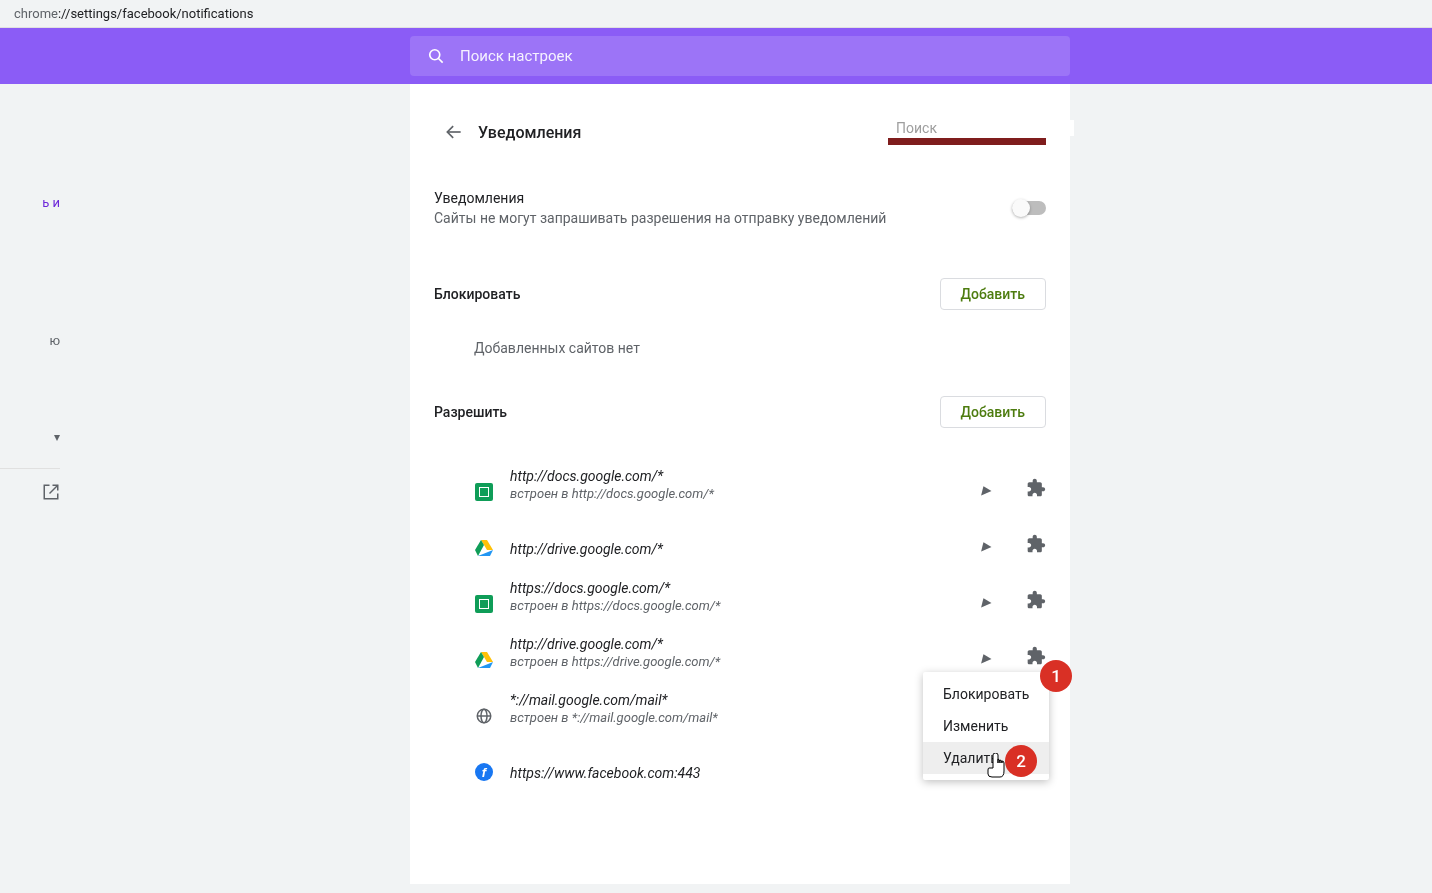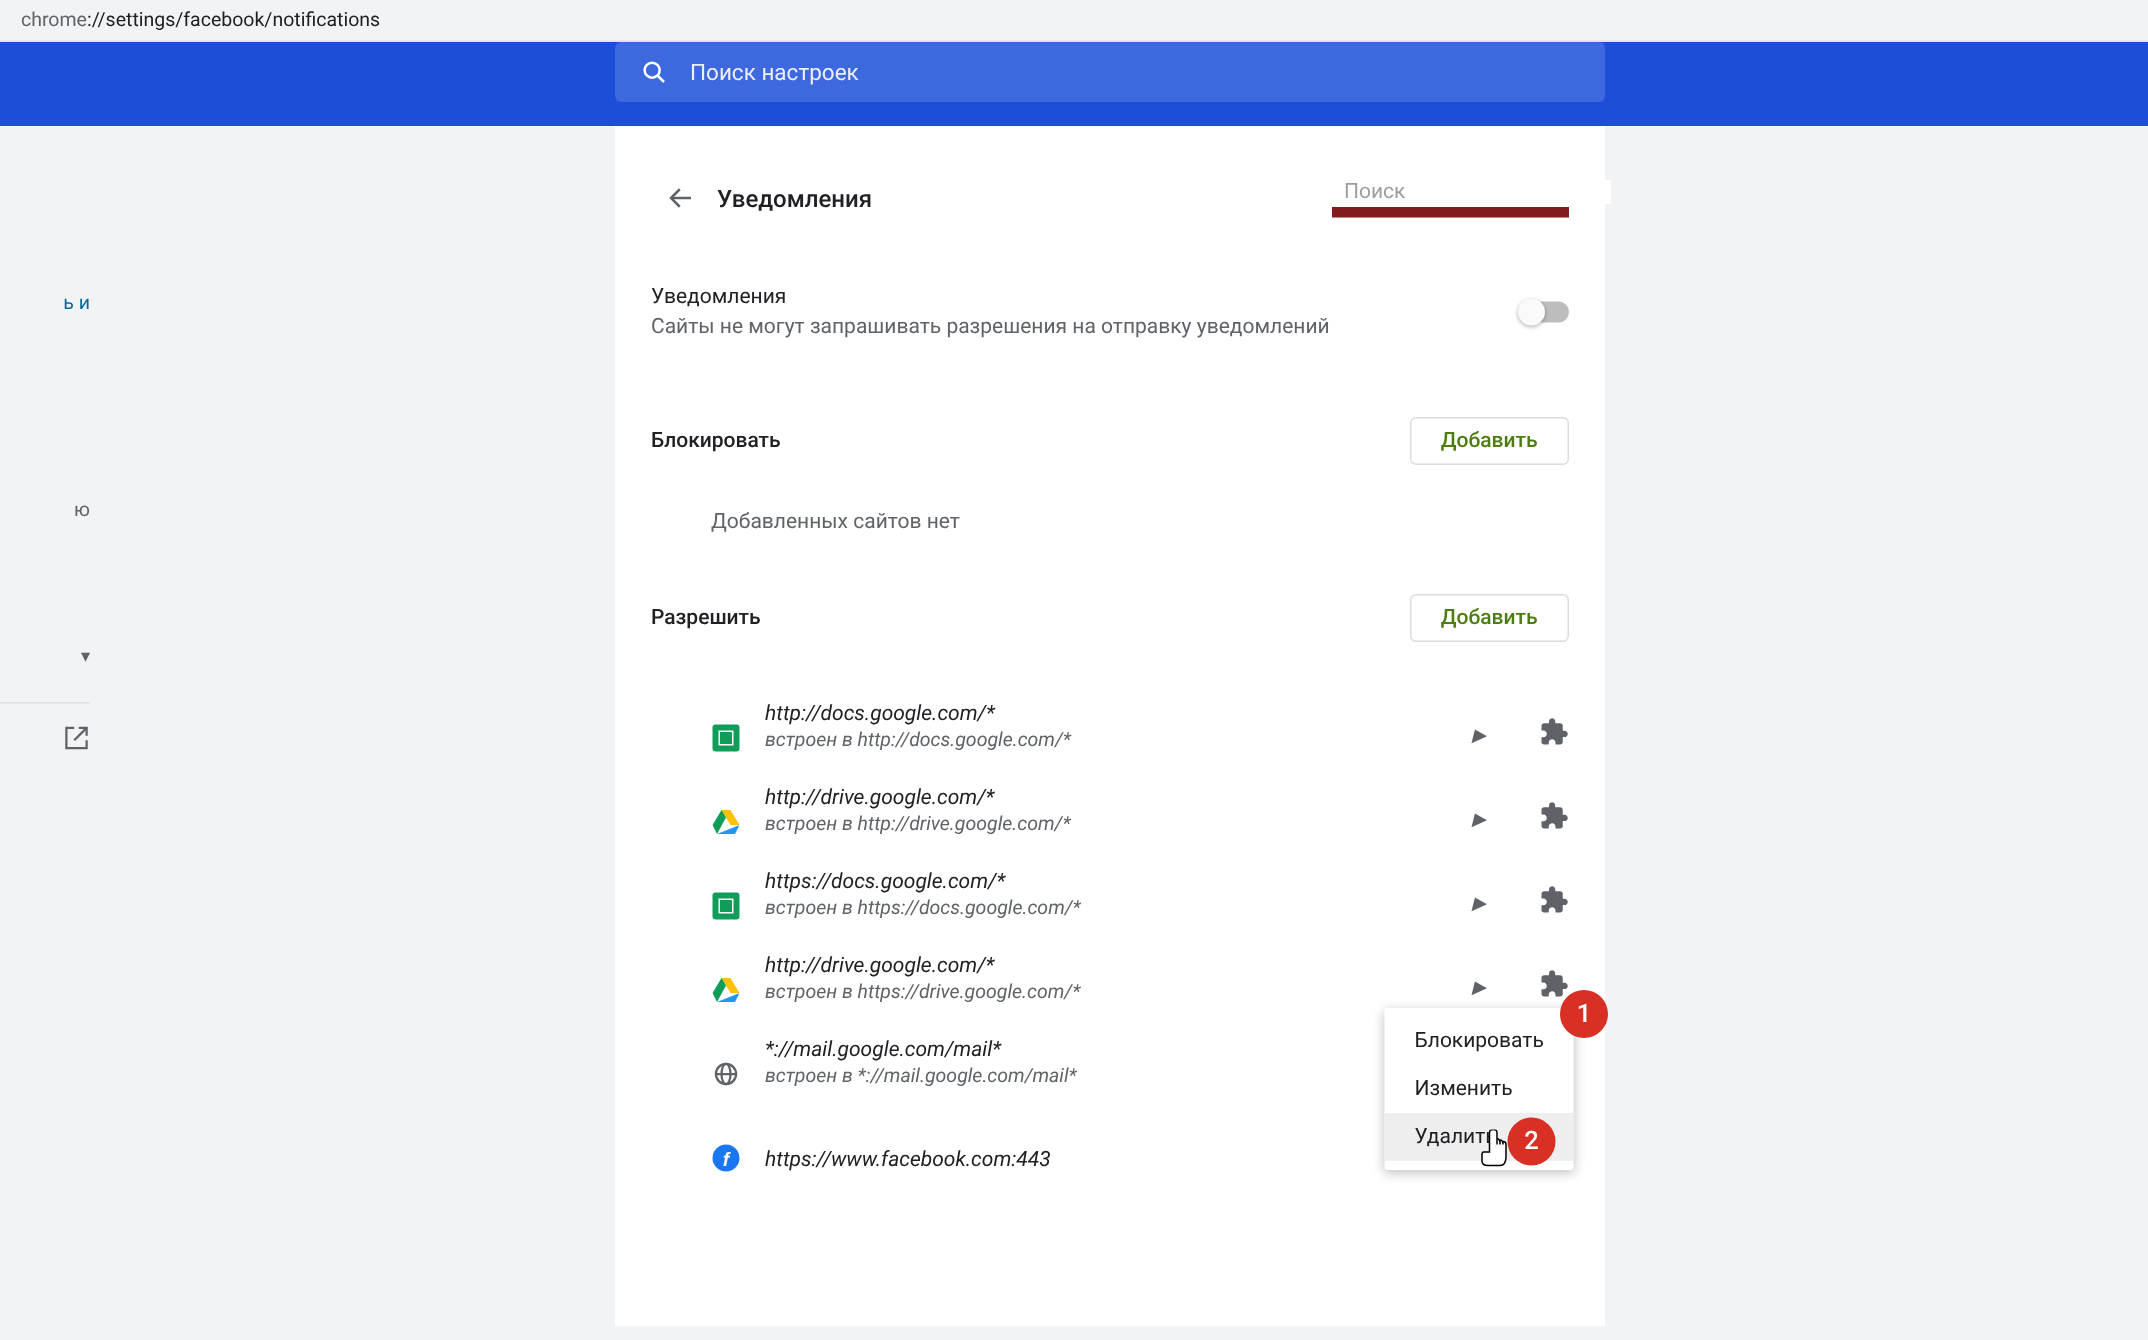--- a/index.html
+++ b/index.html
@@ -1,26 +1,26 @@
 <!DOCTYPE html>
 <html><head>
 <meta charset="utf-8">
 <style>
   * { box-sizing: border-box; margin: 0; padding: 0; font-family: Roboto, "Helvetica Neue", Arial, sans-serif; }
   body { background: #f1f3f4; width: 1432px; height: 893px; overflow: hidden; }
   .address-bar { height: 28px; background: #f1f3f4; display: flex; align-items: center; padding: 0 14px; color: #5f6368; font-size: 13px; border-bottom: 1px solid #e0e0e0;}
   .address-bar .url-prefix { color:#5f6368;}
   .address-bar .url-rest { color:#202124;}
-  .blue-header { background: #1d4ed8; height: 56px; display:flex; }
+  .blue-header { background: #8b5cf6; height: 56px; display:flex; align-items:center; }
   .search-wrap { margin-left: 410px; width:660px; height: 40px; background: rgba(255,255,255,0.15); border-radius:4px; display:flex; align-items:center; padding: 0 16px; color:#fff;}
   .search-wrap input { background:transparent; border:none; color:#fff; font-size:15px; flex:1; outline:none; margin-left:14px;}
   .search-wrap input::placeholder { color: rgba(255,255,255,0.9); }
   .content-row { display:flex; }
   .sidebar { width: 60px; padding-top: 110px; position:relative;}
-  .sidebar-fragment { color:#0369a1; font-size:13px; text-align:right; line-height:18px;}
+  .sidebar-fragment { color:#6d28d9; font-size:13px; text-align:right; line-height:18px;}
   .sidebar-fragment.gray { color:#5f6368;}
   .sidebar-caret { color:#5f6368; margin-top:80px; text-align:right; font-size:12px;}
   .sidebar-divider { border-top:1px solid #e0e0e0; margin-top:24px;}
   .sidebar-ext { margin-top:14px; text-align:right;}
   .card { background:#fff; width:660px; margin-left:350px; min-height:800px; padding: 28px 24px; position:relative;}
   .page-head { display:flex; align-items:center; margin-bottom:8px; }
   .back-arrow { width:40px; height:40px; display:flex; align-items:center; justify-content:center; color:#5f6368; cursor:pointer; }
   .page-title { font-size:16px; font-weight:500; color:#202124; margin-left:4px;}
   .inline-search { margin-left:auto; display:flex; align-items:center; border-bottom:7px solid #7f1d1d; width:158px; padding-bottom:2px;}
   .inline-search input { border:none; outline:none; font-size:14px; color:#5f6368; flex:1; margin-left:8px;}
@@ -149,21 +149,20 @@
         <div class="site-row">
           <div class="favicon">
             <svg width="18" height="16" viewBox="0 0 18 16">
               <polygon points="6,0 12,0 18,10 12,10" fill="#ffc107"></polygon>
               <polygon points="0,10 6,0 9,5 3,16" fill="#0f9d58"></polygon>
               <polygon points="3,16 18,10 15,16" fill="#2196f3"></polygon>
             </svg>
           </div>
           <div class="site-text">
             <div class="url">http://drive.google.com/*</div>
-            <div class="sub">встроен в http://drive.google.com/*</div>
           </div>
           <div class="row-actions">
             <div class="arrow-btn">▶</div>
             <div class="ext-icon"><svg class="ext-puzzle" viewBox="0 0 24 24" fill="#5f6368">
                 <path d="M20.5 11H19V7c0-1.1-.9-2-2-2h-4V3.5C13 2.12 11.88 1 10.5 1S8 2.12 8 3.5V5H4c-1.1 0-2 .9-2 2v3.8h1.5c1.49 0 2.7 1.21 2.7 2.7s-1.21 2.7-2.7 2.7H2V20c0 1.1.9 2 2 2h3.8v-1.5c0-1.49 1.21-2.7 2.7-2.7s2.7 1.21 2.7 2.7V22H17c1.1 0 2-.9 2-2v-4h1.5c1.38 0 2.5-1.12 2.5-2.5S21.88 11 20.5 11z"></path>
               </svg></div>
           </div>
         </div>
         <div class="site-row">
           <div class="favicon">

